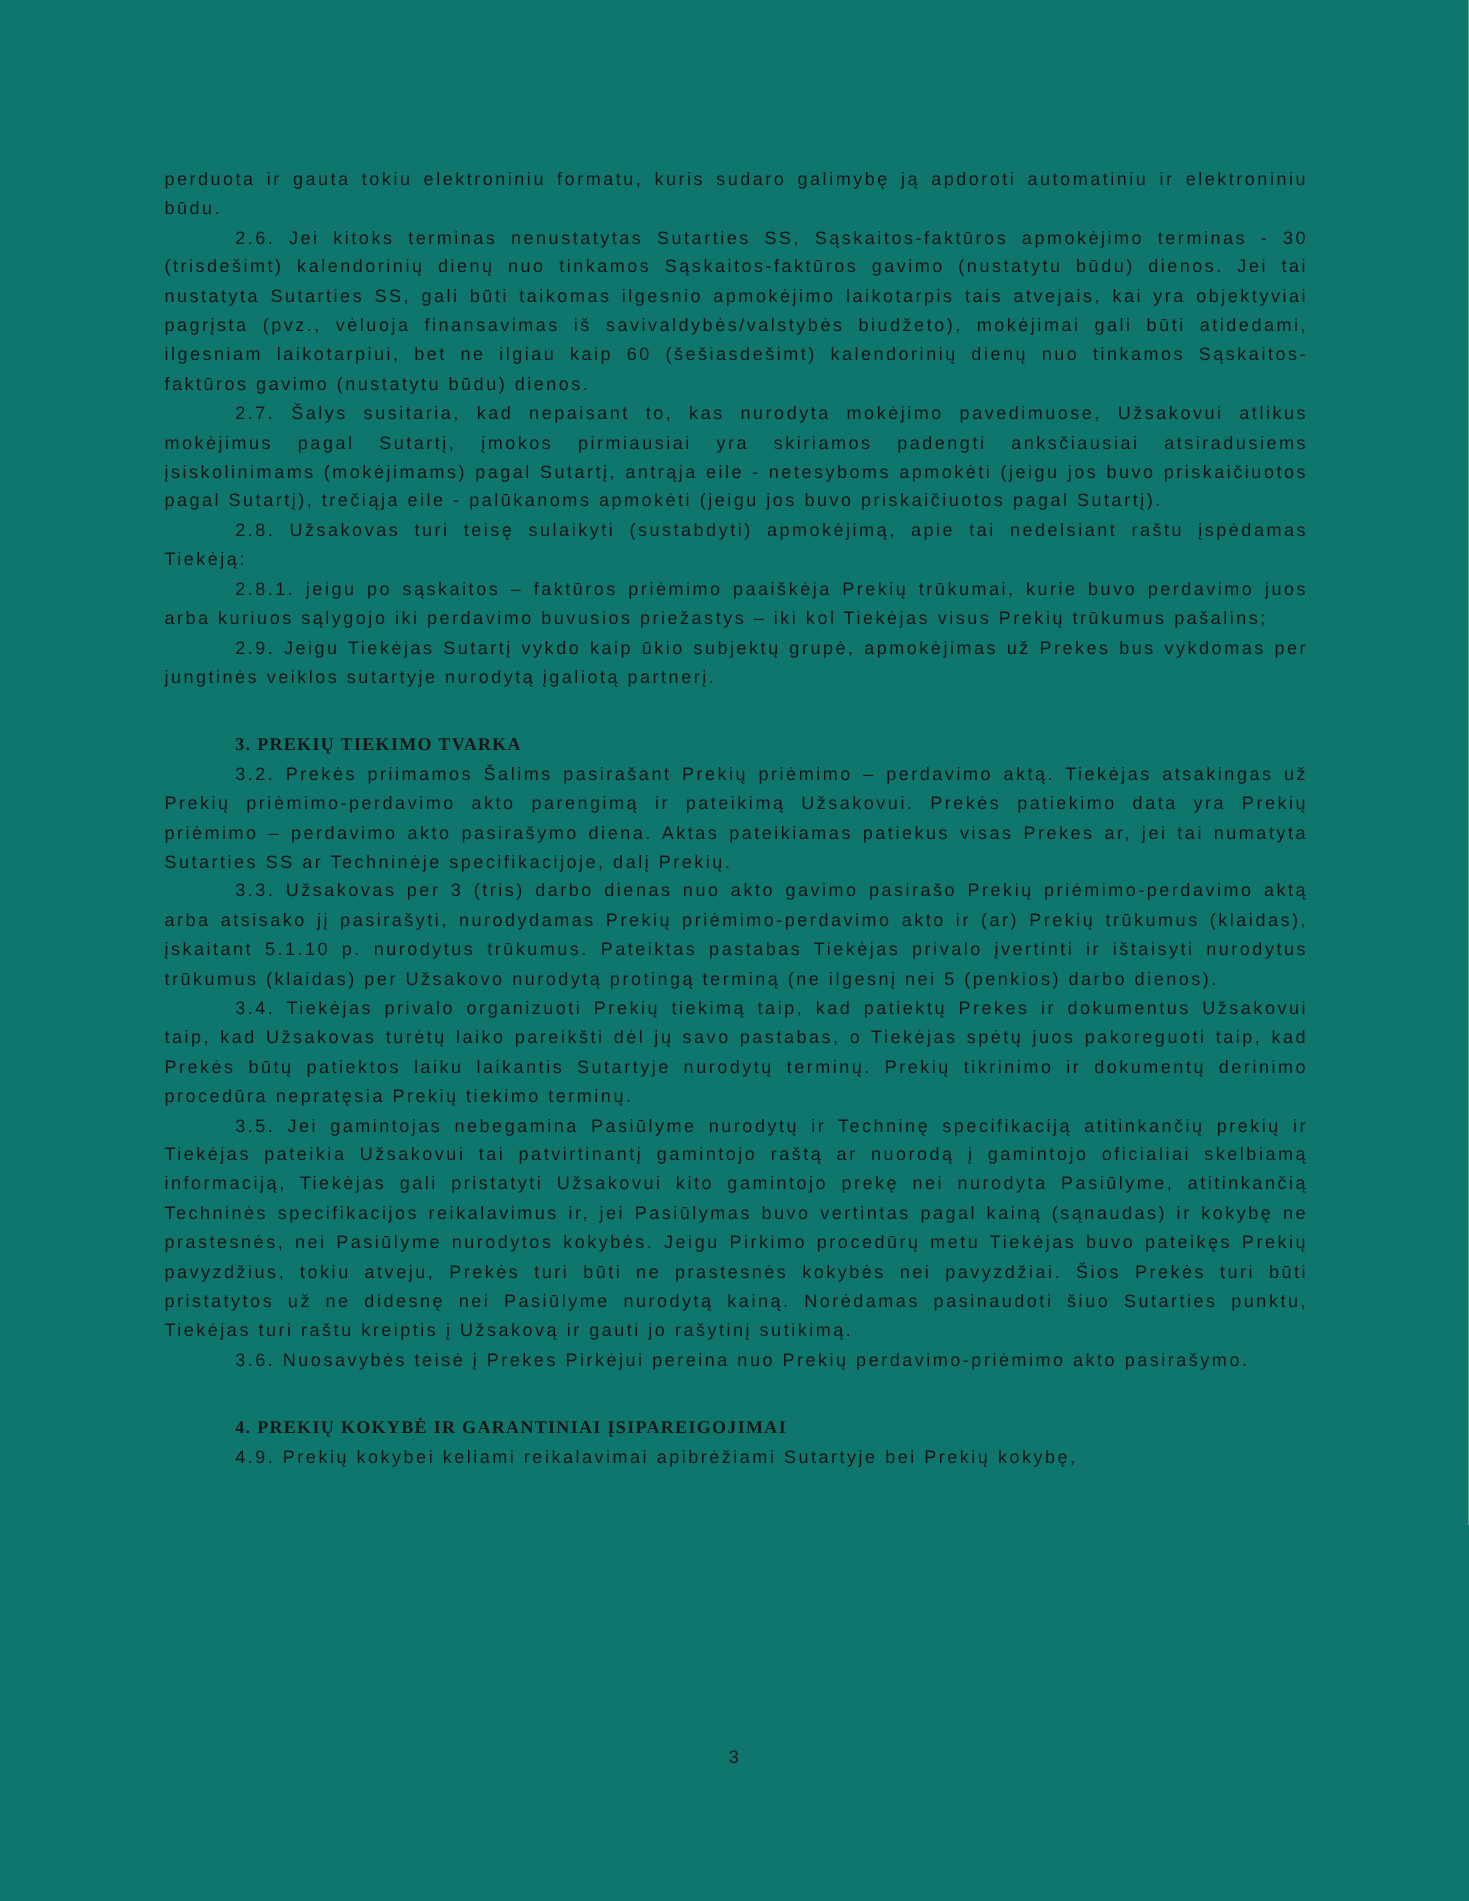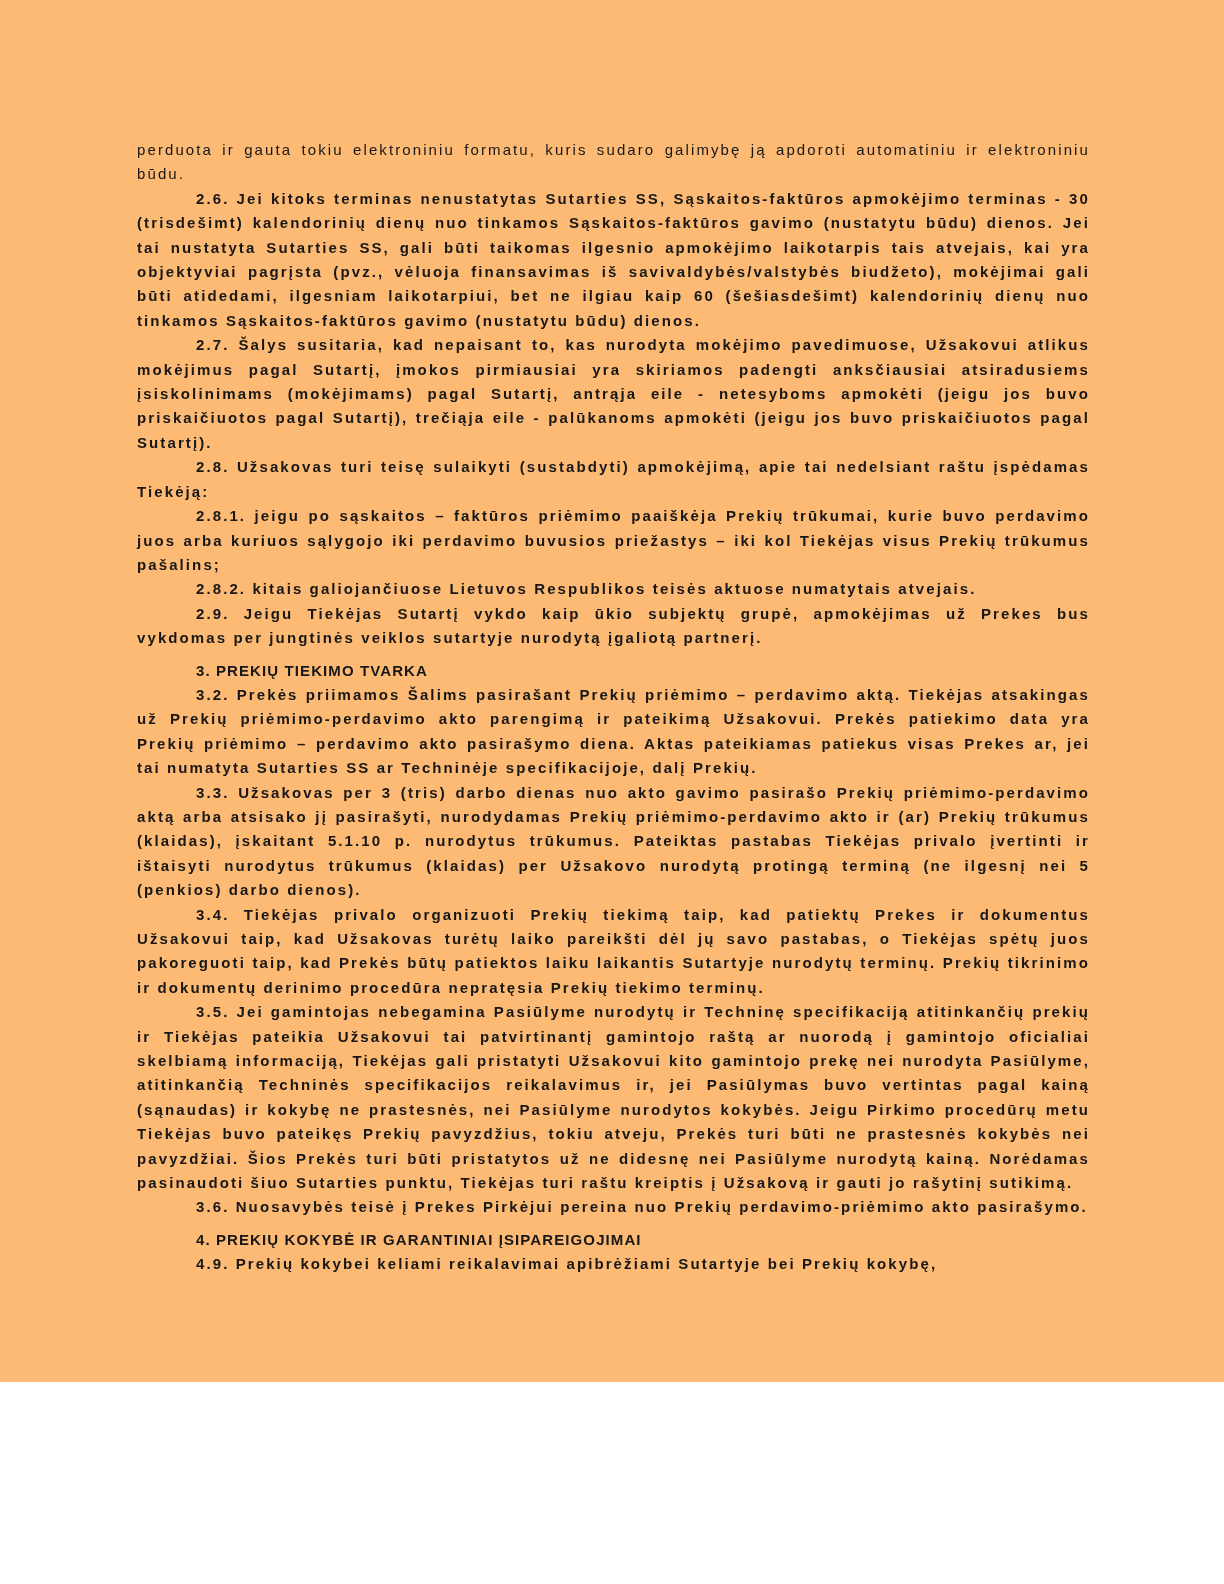--- a/index.html
+++ b/index.html
@@ -4,49 +4,49 @@
 <style>
   html, body {
     margin: 0;
     padding: 0;
     background: #ffffff;
     font-family: "Liberation Sans", sans-serif;
   }
   .page {
     position: relative;
     width: 1224px;
-    height: 1382px;
-    background: #fdba74;
+    height: 1584px;
+    background: #0f766e;
     overflow: hidden;
   }
   .doc-content {
     position: absolute;
     left: 137px;
     top: 138px;
     width: 953px;
     color: #171717;
     font-size: 15px;
     line-height: 24.4px;
     letter-spacing: 2.1px;
     text-align: justify;
   }
   .doc-content p.para {
     margin: 0;
     padding: 0;
   }
   .doc-content p.para.indented {
     text-indent: 59px;
-    font-weight: bold;
   }
   .doc-content p.para.heading {
     font-weight: 700;
     letter-spacing: 1.1px;
   }
   .doc-content p.para.space-before {
-    margin-top: 8px;
+    margin-top: 32px;
+    font-family: Liberation Serif, serif;
   }
   .page-number {
     position: absolute;
     top: 1456px;
     left: 0;
     width: 1224px;
     text-align: center;
     color: #171717;
     font-size: 15px;
     letter-spacing: 1px;
@@ -55,21 +55,20 @@
 </head>
 <body>
 
 <div class="page">
   <div class="doc-content">
       <p class="para">perduota ir gauta tokiu elektroniniu formatu, kuris sudaro galimybę ją apdoroti automatiniu ir elektroniniu būdu.</p>
       <p class="para indented">2.6. Jei kitoks terminas nenustatytas Sutarties SS, Sąskaitos-faktūros apmokėjimo terminas - 30 (trisdešimt) kalendorinių dienų nuo tinkamos Sąskaitos-faktūros gavimo (nustatytu būdu) dienos. Jei tai nustatyta Sutarties SS, gali būti taikomas ilgesnio apmokėjimo laikotarpis tais atvejais, kai yra objektyviai pagrįsta (pvz., vėluoja finansavimas iš savivaldybės/valstybės biudžeto), mokėjimai gali būti atidedami, ilgesniam laikotarpiui, bet ne ilgiau kaip 60 (šešiasdešimt) kalendorinių dienų nuo tinkamos Sąskaitos-faktūros gavimo (nustatytu būdu) dienos.</p>
       <p class="para indented">2.7. Šalys susitaria, kad nepaisant to, kas nurodyta mokėjimo pavedimuose, Užsakovui atlikus mokėjimus pagal Sutartį, įmokos pirmiausiai yra skiriamos padengti anksčiausiai atsiradusiems įsiskolinimams (mokėjimams) pagal Sutartį, antrąja eile - netesyboms apmokėti (jeigu jos buvo priskaičiuotos pagal Sutartį), trečiąja eile - palūkanoms apmokėti (jeigu jos buvo priskaičiuotos pagal Sutartį).</p>
       <p class="para indented">2.8. Užsakovas turi teisę sulaikyti (sustabdyti) apmokėjimą, apie tai nedelsiant raštu įspėdamas Tiekėją:</p>
       <p class="para indented">2.8.1. jeigu po sąskaitos – faktūros priėmimo paaiškėja Prekių trūkumai, kurie buvo perdavimo juos arba kuriuos sąlygojo iki perdavimo buvusios priežastys – iki kol Tiekėjas visus Prekių trūkumus pašalins;</p>
-      <p class="para indented">2.8.2. kitais galiojančiuose Lietuvos Respublikos teisės aktuose numatytais atvejais.</p>
       <p class="para indented">2.9. Jeigu Tiekėjas Sutartį vykdo kaip ūkio subjektų grupė, apmokėjimas už Prekes bus vykdomas per jungtinės veiklos sutartyje nurodytą įgaliotą partnerį.</p>
       <p class="para indented heading space-before">3. PREKIŲ TIEKIMO TVARKA</p>
       <p class="para indented">3.2. Prekės priimamos Šalims pasirašant Prekių priėmimo – perdavimo aktą. Tiekėjas atsakingas už Prekių priėmimo-perdavimo akto parengimą ir pateikimą Užsakovui. Prekės patiekimo data yra Prekių priėmimo – perdavimo akto pasirašymo diena. Aktas pateikiamas patiekus visas Prekes ar, jei tai numatyta Sutarties SS ar Techninėje specifikacijoje, dalį Prekių.</p>
       <p class="para indented">3.3. Užsakovas per 3 (tris) darbo dienas nuo akto gavimo pasirašo Prekių priėmimo-perdavimo aktą arba atsisako jį pasirašyti, nurodydamas Prekių priėmimo-perdavimo akto ir (ar) Prekių trūkumus (klaidas), įskaitant 5.1.10 p. nurodytus trūkumus. Pateiktas pastabas Tiekėjas privalo įvertinti ir ištaisyti nurodytus trūkumus (klaidas) per Užsakovo nurodytą protingą terminą (ne ilgesnį nei 5 (penkios) darbo dienos).</p>
       <p class="para indented">3.4. Tiekėjas privalo organizuoti Prekių tiekimą taip, kad patiektų Prekes ir dokumentus Užsakovui taip, kad Užsakovas turėtų laiko pareikšti dėl jų savo pastabas, o Tiekėjas spėtų juos pakoreguoti taip, kad Prekės būtų patiektos laiku laikantis Sutartyje nurodytų terminų. Prekių tikrinimo ir dokumentų derinimo procedūra nepratęsia Prekių tiekimo terminų.</p>
       <p class="para indented">3.5. Jei gamintojas nebegamina Pasiūlyme nurodytų ir Techninę specifikaciją atitinkančių prekių ir Tiekėjas pateikia Užsakovui tai patvirtinantį gamintojo raštą ar nuorodą į gamintojo oficialiai skelbiamą informaciją, Tiekėjas gali pristatyti Užsakovui kito gamintojo prekę nei nurodyta Pasiūlyme, atitinkančią Techninės specifikacijos reikalavimus ir, jei Pasiūlymas buvo vertintas pagal kainą (sąnaudas) ir kokybę ne prastesnės, nei Pasiūlyme nurodytos kokybės. Jeigu Pirkimo procedūrų metu Tiekėjas buvo pateikęs Prekių pavyzdžius, tokiu atveju, Prekės turi būti ne prastesnės kokybės nei pavyzdžiai. Šios Prekės turi būti pristatytos už ne didesnę nei Pasiūlyme nurodytą kainą. Norėdamas pasinaudoti šiuo Sutarties punktu, Tiekėjas turi raštu kreiptis į Užsakovą ir gauti jo rašytinį sutikimą.</p>
       <p class="para indented">3.6. Nuosavybės teisė į Prekes Pirkėjui pereina nuo Prekių perdavimo-priėmimo akto pasirašymo.</p>
       <p class="para indented heading space-before">4. PREKIŲ KOKYBĖ IR GARANTINIAI ĮSIPAREIGOJIMAI</p>
       <p class="para indented">4.9. Prekių kokybei keliami reikalavimai apibrėžiami Sutartyje bei Prekių kokybę,</p>
     </div>

